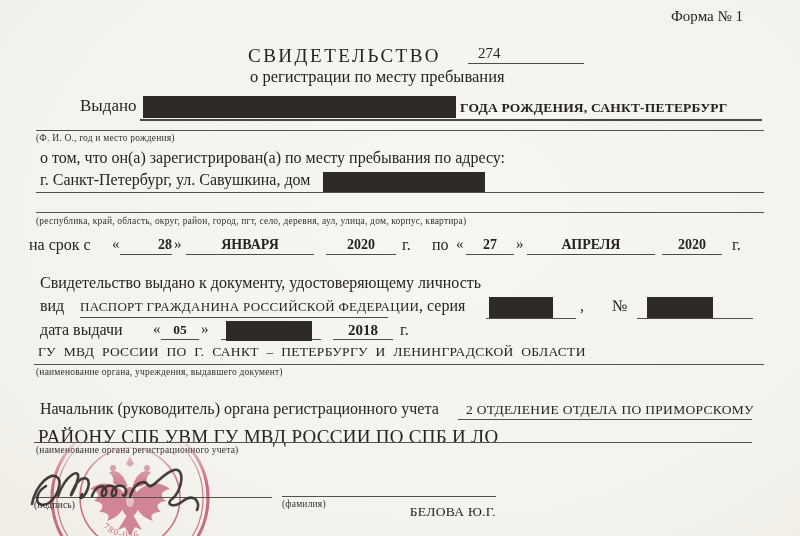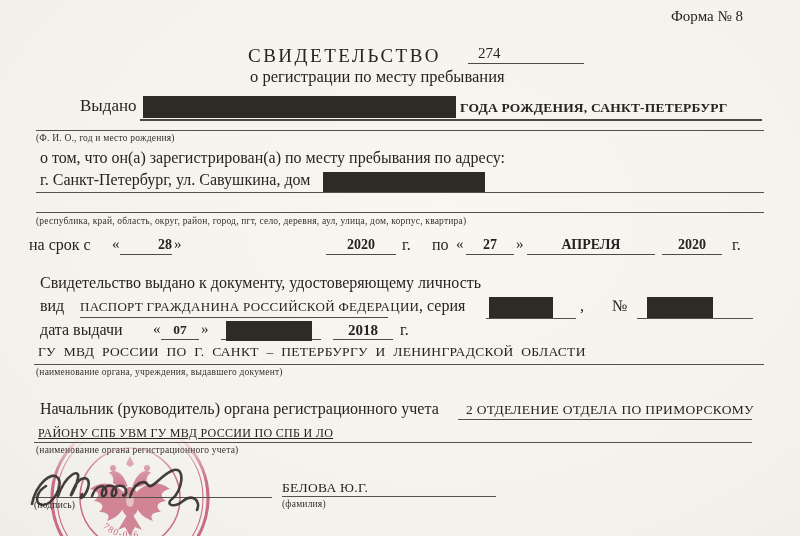--- a/index.html
+++ b/index.html
@@ -25,21 +25,21 @@
     -webkit-mask-image:linear-gradient(180deg,rgba(0,0,0,0) 0px,rgba(0,0,0,0) 40px,rgba(0,0,0,.55) 58px,#000 84px);
     mask-image:linear-gradient(180deg,rgba(0,0,0,0) 0px,rgba(0,0,0,0) 40px,rgba(0,0,0,.55) 58px,#000 84px);
     opacity:.85;
   }
   .sig-wrap{position:absolute;left:22px;top:452px;width:260px;height:84px;z-index:5;}
   .z6{z-index:6;}
 </style>
 </head>
 <body>
 
-<div class="abs" style="top:8px;right:57px;font-size:15px;">Форма № 8</div>
+<div class="abs" style="top:8px;right:57px;font-size:15px;">Форма № 1</div>
 
 <div class="abs" style="left:248px;top:45px;font-size:19px;letter-spacing:2.5px;">СВИДЕТЕЛЬСТВО</div>
 <div class="abs" style="left:468px;top:44px;width:106px;border-bottom:1.6px solid #4f4a43;font-size:15px;padding-left:10px;height:19px;line-height:19px;">274</div>
 <div class="abs" style="left:250px;top:67px;font-size:16.5px;">о регистрации по месту пребывания</div>
 
 <div class="abs txt16" style="left:80px;top:96px;font-size:17px;">Выдано</div>
 <div class="redact" style="left:143px;top:96px;width:313px;height:22px;"></div>
 <div class="abs" style="left:460px;top:100px;font-size:13.5px;font-weight:bold;letter-spacing:.2px;white-space:nowrap;">ГОДА РОЖДЕНИЯ, САНКТ-ПЕТЕРБУРГ</div>
 <div class="rule2" style="left:140px;top:119px;width:622px;"></div>
 
@@ -52,20 +52,21 @@
 <div class="redact" style="left:323px;top:172px;width:162px;height:21px;"></div>
 <div class="rule" style="left:36px;top:192px;width:728px;"></div>
 <div class="rule" style="left:36px;top:212px;width:728px;"></div>
 <div class="cap" style="left:36px;top:216px;width:728px;">(республика, край, область, округ, район, город, пгт, село, деревня, аул, улица, дом, корпус, квартира)</div>
 
 <div class="abs" style="left:0;top:236px;width:800px;height:20px;">
   <span class="abs txt16" style="left:29px;top:0;">на срок с</span>
   <span class="quote" style="left:112px;">«</span>
   <span class="cell boldval" style="left:120px;width:52px;text-align:right;">28</span>
   <span class="quote" style="left:174px;">»</span>
+  <span class="cell boldval" style="left:186px;width:128px;">ЯНВАРЯ</span>
   <span class="cell boldval" style="left:326px;width:70px;">2020</span>
   <span class="abs txt16" style="left:402px;top:0;">г.</span>
   <span class="abs txt16" style="left:432px;top:0;">по</span>
   <span class="quote" style="left:456px;">«</span>
   <span class="cell boldval" style="left:466px;width:48px;text-align:center;">27</span>
   <span class="quote" style="left:516px;">»</span>
   <span class="cell boldval" style="left:527px;width:128px;">АПРЕЛЯ</span>
   <span class="cell boldval" style="left:662px;width:60px;">2020</span>
   <span class="abs txt16" style="left:732px;top:0;">г.</span>
 </div>
@@ -78,36 +79,36 @@
 <div class="rule" style="left:486px;top:318px;width:90px;"></div>
 <div class="redact" style="left:489px;top:297px;width:64px;height:21px;"></div>
 <div class="abs txt16" style="left:580px;top:297px;">,</div>
 <div class="abs txt16" style="left:612px;top:297px;">№</div>
 <div class="rule" style="left:637px;top:318px;width:116px;"></div>
 <div class="redact" style="left:647px;top:297px;width:66px;height:21px;"></div>
 
 <div class="abs" style="left:0;top:321px;width:800px;height:22px;">
   <span class="abs txt16" style="left:40px;top:0;">дата выдачи</span>
   <span class="quote" style="left:153px;">«</span>
-  <span class="cell" style="left:161px;width:38px;font-size:13.5px;font-weight:bold;">07</span>
+  <span class="cell" style="left:161px;width:38px;font-size:13.5px;font-weight:bold;">05</span>
   <span class="quote" style="left:201px;">»</span>
   <span class="cell" style="left:221px;width:100px;"></span>
   <span class="cell" style="left:333px;width:60px;font-size:15px;font-weight:bold;">2018</span>
   <span class="abs txt16" style="left:400px;top:0;">г.</span>
 </div>
 <div class="redact" style="left:226px;top:321px;width:86px;height:20px;"></div>
 
 <div class="abs caps13" style="left:38px;top:344px;font-size:13.5px;word-spacing:4px;">ГУ  МВД  РОССИИ  ПО  Г. САНКТ – ПЕТЕРБУРГУ  И  ЛЕНИНГРАДСКОЙ  ОБЛАСТИ</div>
 <div class="rule" style="left:34px;top:364px;width:730px;border-bottom-width:1.8px;"></div>
 <div class="cap" style="left:36px;top:367px;width:728px;">(наименование органа, учреждения, выдавшего документ)</div>
 
 <div class="abs txt16" style="left:40px;top:400px;">Начальник (руководитель) органа регистрационного учета</div>
 <div class="abs caps13" style="left:466px;top:402px;font-size:13.5px;">2 ОТДЕЛЕНИЕ ОТДЕЛА  ПО ПРИМОРСКОМУ</div>
 <div class="rule" style="left:458px;top:419px;width:294px;"></div>
-<div class="abs caps13" style="left:38px;top:426px;font-size:12px;text-decoration:underline;">РАЙОНУ СПБ УВМ  ГУ  МВД РОССИИ  ПО СПБ  И  ЛО</div>
+<div class="abs caps13" style="left:38px;top:426px;font-size:19px;">РАЙОНУ СПБ УВМ  ГУ  МВД РОССИИ  ПО СПБ  И  ЛО</div>
 <div class="rule" style="left:34px;top:442px;width:718px;"></div>
 <div class="cap" style="left:36px;top:445px;width:710px;">(наименование органа регистрационного учета)</div>
 
 <div class="stamp-wrap">
   <svg width="200" height="200" viewBox="0 0 200 200">
     <defs>
       <path id="ringPath" d="M 100,163 A 63,63 0 1 1 99.9,163"></path>
       <path id="codePath" d="M 60,100 A 40,40 0 0 0 140,100"></path>
     </defs>
     <circle cx="100" cy="100" r="78" fill="none" stroke="#c2566f" stroke-width="3.2"></circle>
@@ -142,15 +143,15 @@
       <path d="M36,44 C44,22 58,16 56,26 C54,38 44,52 52,36 C58,22 70,24 66,36 C63,45 56,50 60,42"></path>
       <path d="M70,44 C74,33 82,32 84,38 C86,44 78,47 80,40 C82,32 92,32 94,38 C96,44 88,47 90,40 C92,32 102,32 104,38 C105,42 102,45 101,43"></path>
       <path d="M108,45 C112,31 122,27 126,33 C130,39 140,21 152,18 C164,15 160,40 150,47 C143,52 151,57 161,49 C171,41 179,49 175,58"></path>
     </g>
   </svg>
 </div>
 
 <div class="rule" style="left:34px;top:497px;width:238px;z-index:4;"></div>
 <div class="cap z6" style="left:34px;top:500px;width:238px;color:#2c2926;">(подпись)</div>
 
-<div class="abs caps13" style="left:282px;top:480px;width:214px;text-align:left;font-size:13.5px;">БЕЛОВА  Ю.Г.</div>
+<div class="abs caps13" style="left:282px;top:504px;width:214px;text-align:right;font-size:13.5px;">БЕЛОВА  Ю.Г.</div>
 <div class="rule" style="left:282px;top:496px;width:214px;"></div>
 <div class="cap" style="left:282px;top:499px;width:214px;">(фамилия)</div>
 
 </body></html>

